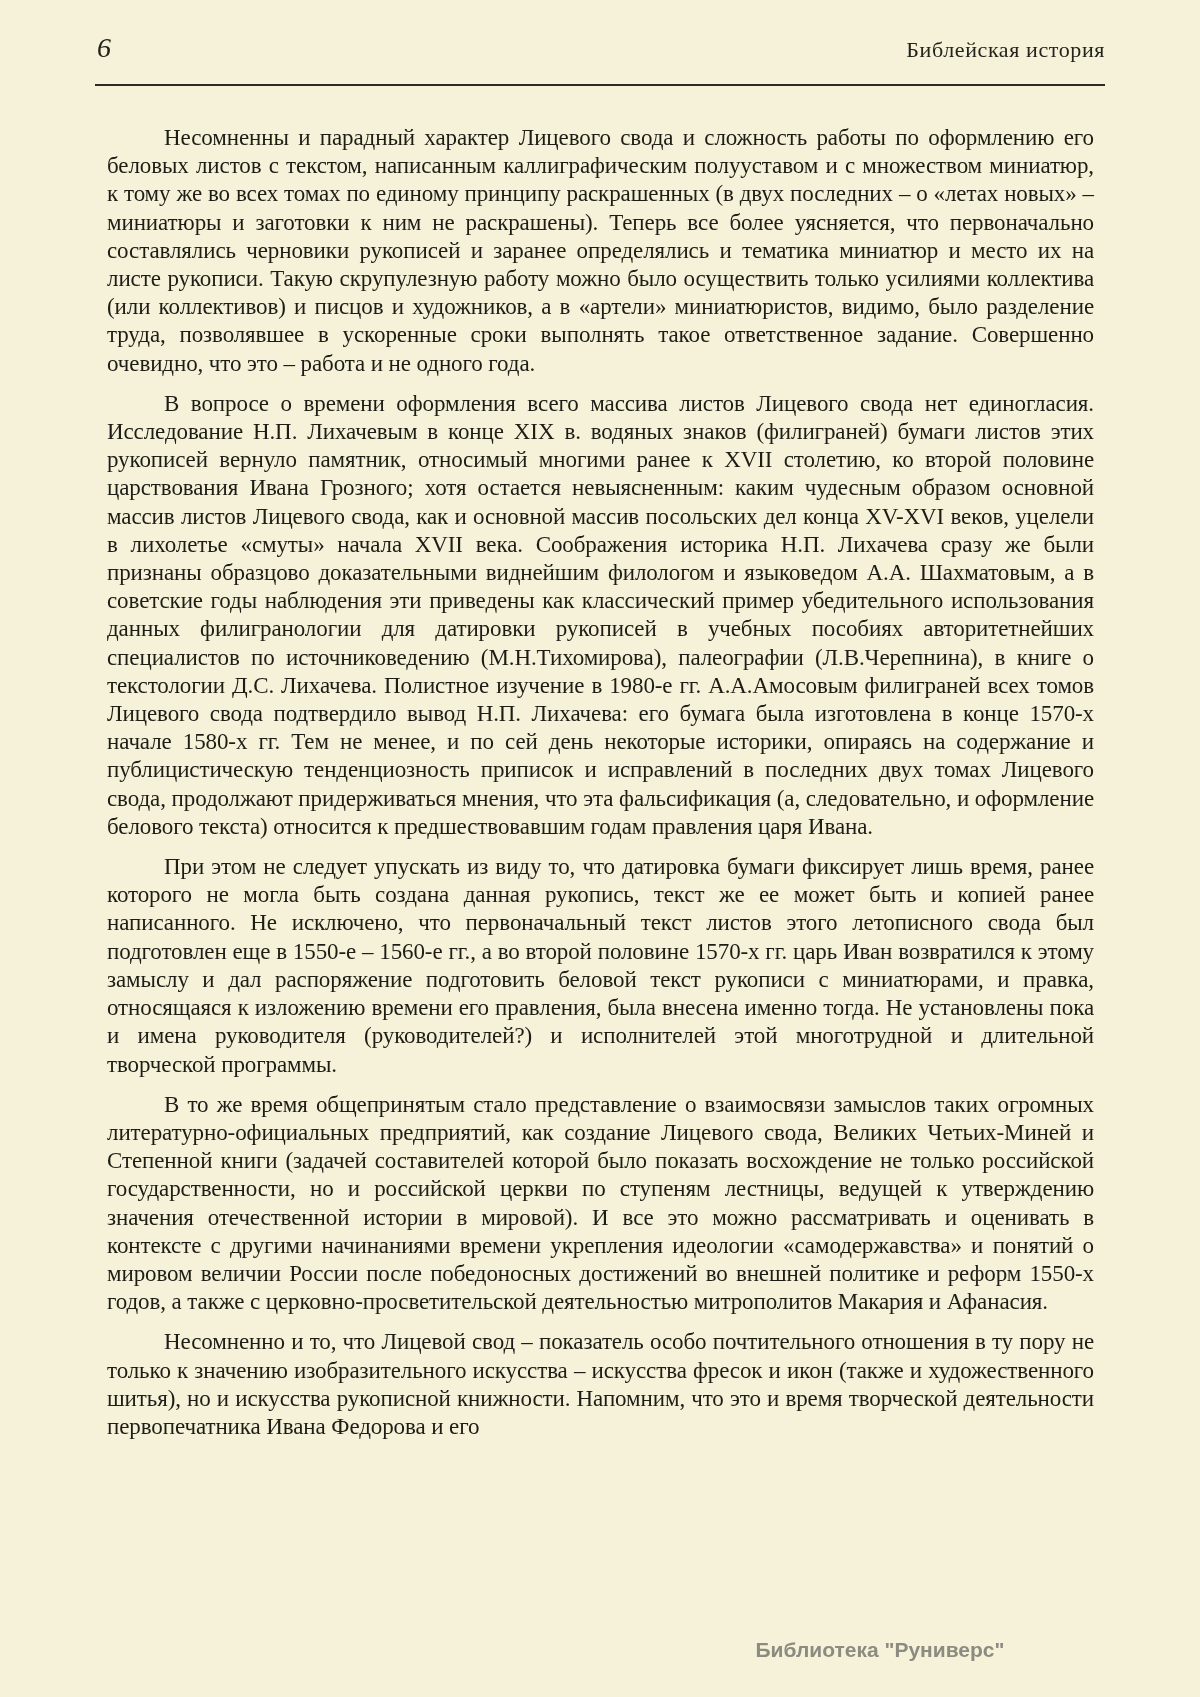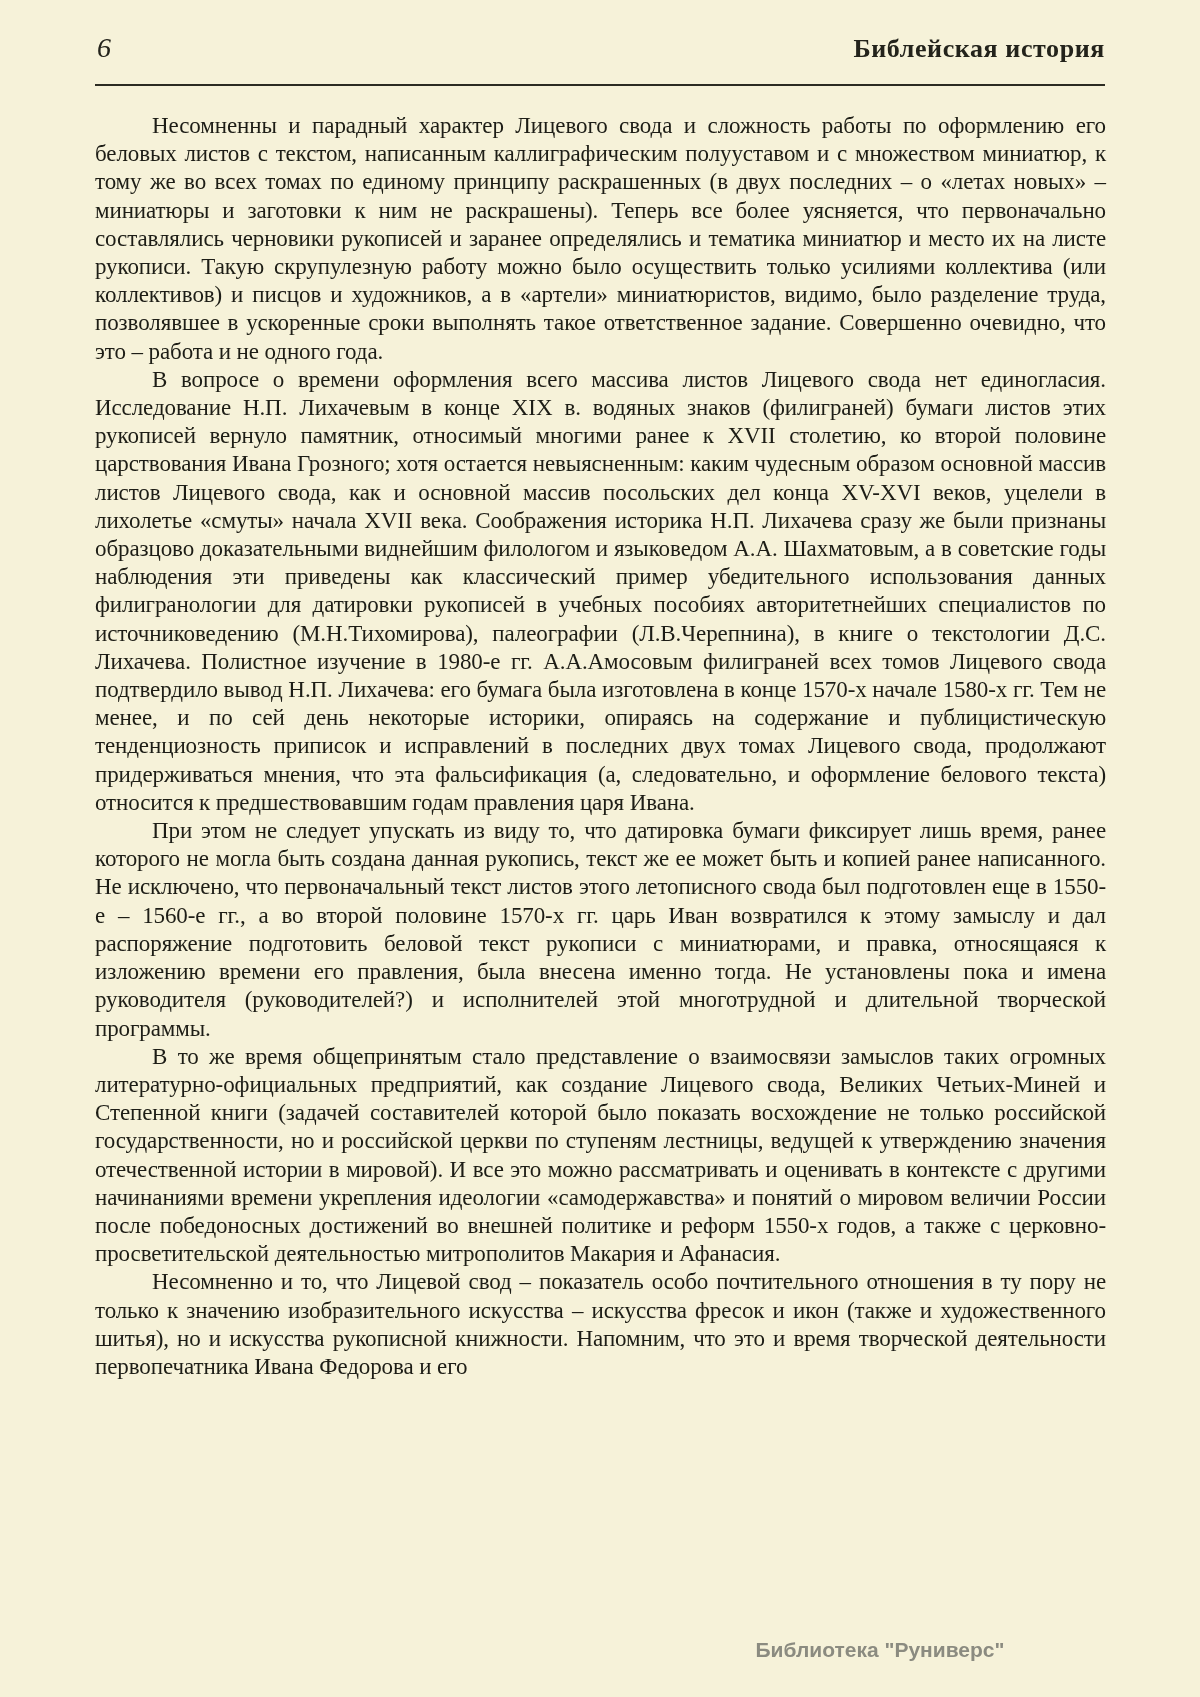--- a/index.html
+++ b/index.html
@@ -27,22 +27,22 @@
     justify-content: space-between;
     align-items: baseline;
     color: #23231b;
   }
   .page-number {
     font-style: italic;
     font-size: 28px;
     padding-left: 2px;
   }
   .running-title {
-    font-weight: bold;
-    font-size: 26px;
+    font-weight: normal;
+    font-size: 22px;
     letter-spacing: 0.6px;
   }
   .header-rule {
     position: absolute;
     left: 95px;
     right: 95px;
     top: 84px;
     height: 0;
     border-bottom: 2px solid #2c2c22;
   }
@@ -51,21 +51,21 @@
     left: 95px;
     right: 94px;
     top: 112px;
     color: #1d1d16;
     font-size: 23px;
     line-height: 28.2px;
     letter-spacing: -0.1px;
     text-align: justify;
   }
   .body-text p {
-    margin: 0;
+    margin: 12px;
     text-indent: 57px;
   }
   .page-footer {
     position: absolute;
     top: 1638px;
     left: 700px;
     width: 360px;
     text-align: center;
     font-family: "Liberation Sans", sans-serif;
     font-weight: bold;

